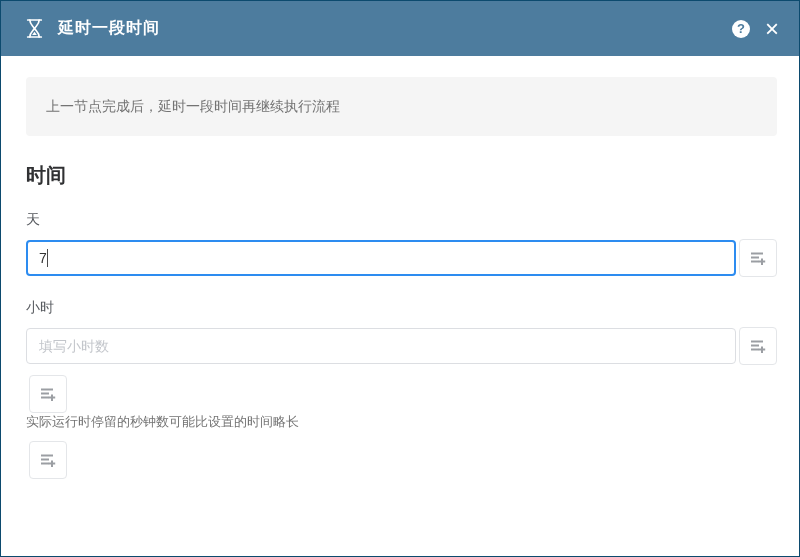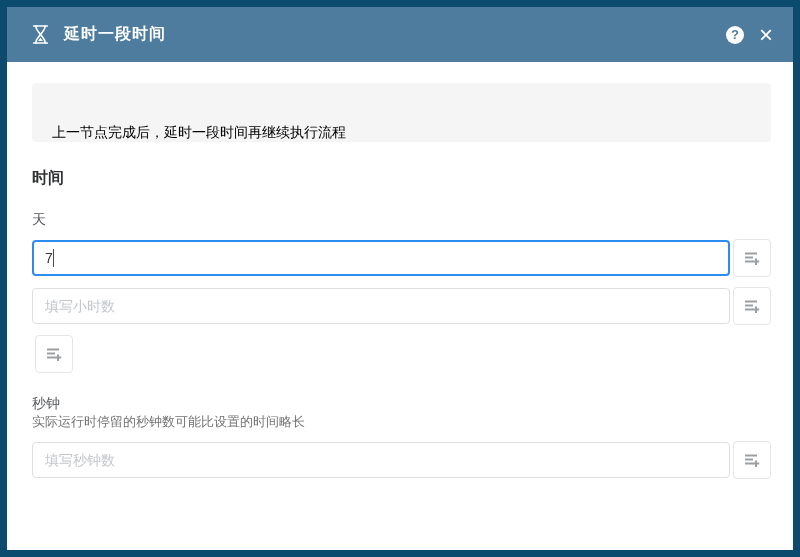--- a/index.html
+++ b/index.html
@@ -1,29 +1,29 @@
 <!DOCTYPE html>
 <html><head>
 <meta charset="utf-8">
 <style>
   html,body{margin:0;padding:0;background:#fff;}
   body{width:800px;height:557px;font-family:"Liberation Sans","DejaVu Sans",sans-serif;}
-  .window{width:800px;height:557px;box-sizing:border-box;border:7px solid #0c4a6e;background:#fff;overflow:hidden;}
+  .window{width:800px;height:557px;box-sizing:border-box;border:1px solid #0c4a6e;background:#fff;overflow:hidden;}
 
   
   .header{height:55px;background:#4d7c9e;display:flex;align-items:center;padding:0 20px 0 25px;box-sizing:border-box;}
   .hourglass{margin-right:15px;display:flex;align-items:center;}
   .title{color:#ffffff;font-size:16px;font-weight:bold;letter-spacing:1px;flex:1;}
   .help{width:18px;height:18px;border-radius:50%;background:#ffffff;color:#4d7c9e;font-weight:bold;font-size:13px;line-height:18px;text-align:center;margin-right:15px;cursor:pointer;}
   .close{color:#ffffff;font-size:24px;line-height:20px;cursor:pointer;font-weight:400;}
 
   
   .content{padding:21px 22px 0 25px;}
-  .info{background:#f5f5f5;border-radius:4px;height:59px;display:flex;align-items:flex-end;padding:0 20px;box-sizing:border-box;color:#000000;font-size:14px;font-family:Liberation Serif, serif;}
-  .section-title{margin-top:26px;font-size:16px;font-weight:bold;color:#303133;}
+  .info{background:#f5f5f5;border-radius:4px;height:59px;display:flex;align-items:center;padding:0 20px;box-sizing:border-box;color:#737373;font-size:14px;font-family:Liberation Serif, serif;}
+  .section-title{margin-top:26px;font-size:20px;font-weight:bold;color:#303133;}
   .field-label{margin-top:22px;font-size:14px;color:#575a5f;}
   .helper{margin-top:0;font-size:13px;color:#737373;}
   .row{margin-top:10px;display:flex;align-items:center;}
   .input-wrap{flex:1;position:relative;}
   .input-wrap input{width:100%;height:36px;box-sizing:border-box;border:1px solid #dcdee2;border-radius:4px;padding:0 12px;font-size:14px;color:#333;outline:none;background:#fff;font-family:inherit;}
   .input-wrap input::placeholder{color:#c3c6cb;}
   .input-wrap.focused input{border:2px solid #2d8cf0;padding:0 11px;}
   .caret{position:absolute;left:21px;top:9px;width:1px;height:18px;background:#4a4a4a;}
   .icon-btn{width:38px;height:38px;margin-left:3px;border:1px solid #e4e6e9;border-radius:4px;background:#fff;display:flex;align-items:center;justify-content:center;cursor:pointer;padding:0;}
 </style>
@@ -65,20 +65,21 @@
         <svg width="18" height="17" viewBox="0 0 18 17" fill="none" stroke="#9b9ea3" stroke-width="2">
           <line x1="2" y1="3.5" x2="14" y2="3.5"></line>
           <line x1="2" y1="7.5" x2="10" y2="7.5"></line>
           <line x1="2" y1="11.5" x2="10" y2="11.5"></line>
           <line x1="13" y1="8.5" x2="13" y2="15"></line>
           <line x1="9.8" y1="11.5" x2="16.2" y2="11.5"></line>
         </svg>
       </button>
     </div>
 
+    <div class="field-label">小时</div>
     <div class="row">
       <div class="input-wrap">
         <input type="text" placeholder="填写小时数" style="">
       </div>
       <button class="icon-btn">
         <svg width="18" height="17" viewBox="0 0 18 17" fill="none" stroke="#9b9ea3" stroke-width="2">
           <line x1="2" y1="3.5" x2="14" y2="3.5"></line>
           <line x1="2" y1="7.5" x2="10" y2="7.5"></line>
           <line x1="2" y1="11.5" x2="10" y2="11.5"></line>
           <line x1="13" y1="8.5" x2="13" y2="15"></line>
@@ -92,26 +93,22 @@
         <svg width="18" height="17" viewBox="0 0 18 17" fill="none" stroke="#9b9ea3" stroke-width="2">
           <line x1="2" y1="3.5" x2="14" y2="3.5"></line>
           <line x1="2" y1="7.5" x2="10" y2="7.5"></line>
           <line x1="2" y1="11.5" x2="10" y2="11.5"></line>
           <line x1="13" y1="8.5" x2="13" y2="15"></line>
           <line x1="9.8" y1="11.5" x2="16.2" y2="11.5"></line>
         </svg>
       </button>
     </div>
 
-    <div class="field-label">秒钟</div>
     <div class="helper">实际运行时停留的秒钟数可能比设置的时间略长</div>
     <div class="row">
-      <div class="input-wrap">
-        <input type="text" placeholder="填写秒钟数" style="">
-      </div>
       <button class="icon-btn">
         <svg width="18" height="17" viewBox="0 0 18 17" fill="none" stroke="#9b9ea3" stroke-width="2">
           <line x1="2" y1="3.5" x2="14" y2="3.5"></line>
           <line x1="2" y1="7.5" x2="10" y2="7.5"></line>
           <line x1="2" y1="11.5" x2="10" y2="11.5"></line>
           <line x1="13" y1="8.5" x2="13" y2="15"></line>
           <line x1="9.8" y1="11.5" x2="16.2" y2="11.5"></line>
         </svg>
       </button>
     </div>

